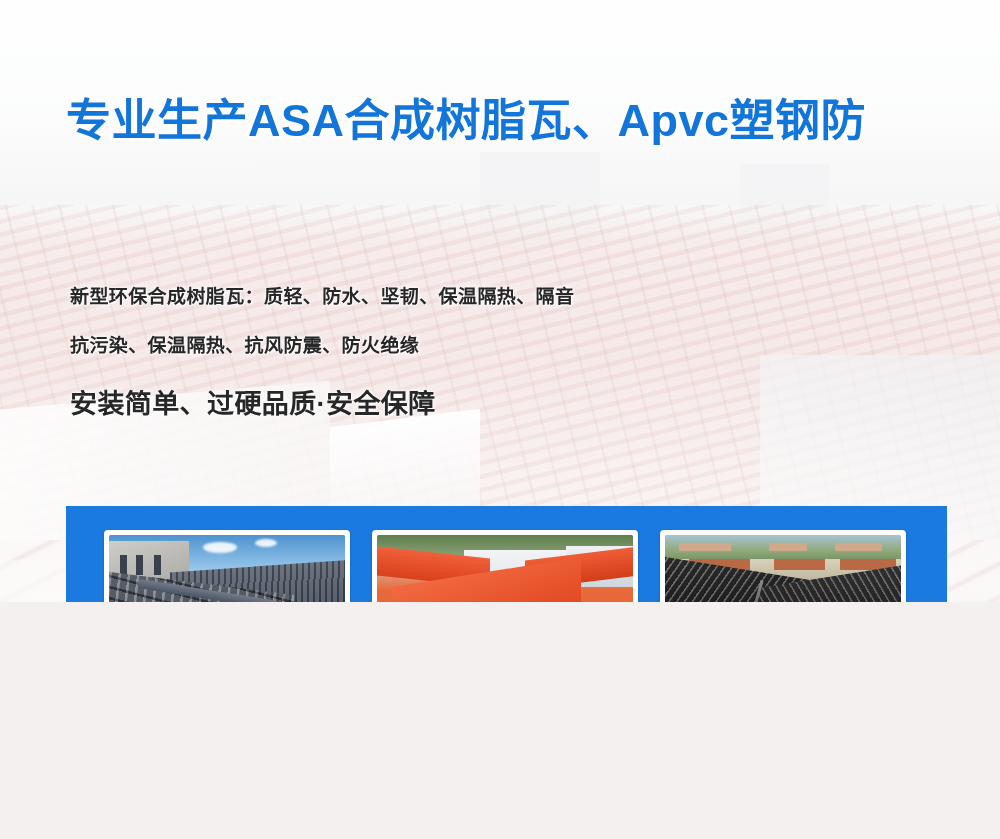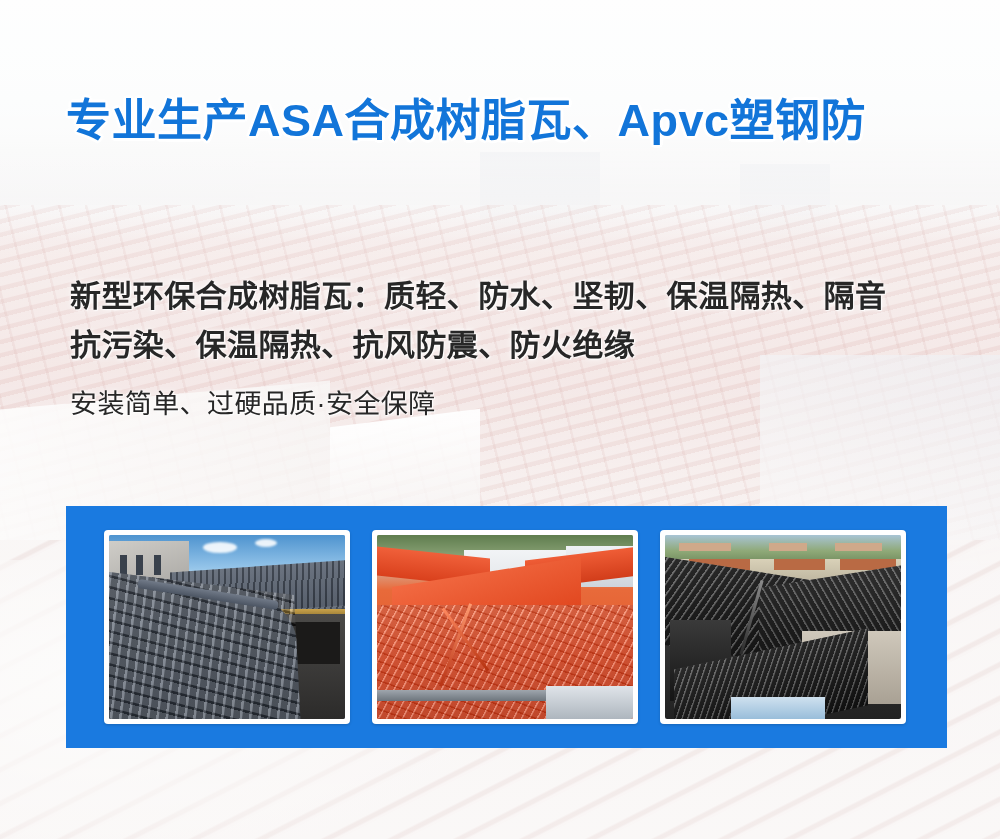--- a/index.html
+++ b/index.html
@@ -5,21 +5,21 @@
 <style>
   html,body{margin:0;padding:0;}
   body{
     width:1000px;height:839px;
     font-family:"Liberation Sans","DejaVu Sans",sans-serif;
     overflow:hidden;
     background:#f3f0ef;
   }
   .banner{
     position:relative;
-    width:1000px;height:839px;
+    width:1000px;height:602px;
     overflow:hidden;
     background:#f2efee;
   }
 
   
   .bg-photo{
     position:absolute;inset:0;
     overflow:hidden;
   }
   
@@ -133,26 +133,26 @@
       -3px 0 0 #fff, 3px 0 0 #fff, 0 -3px 0 #fff, 0 3px 0 #fff,
       0 0 9px rgba(255,255,255,.95);
   }
   .headline .ln{display:block;}
 
   .subhead{
     position:absolute;left:70px;top:272px;width:880px;
     color:#272727;
   }
   .subhead .s1,.subhead .s2{
-    display:block;font-size:31px;line-height:49px;font-weight:bold;
+    display:block;font-size:19px;line-height:49px;font-weight:bold;
     letter-spacing:.4px;white-space:nowrap;
     text-shadow:0 0 7px rgba(255,255,255,.95),0 0 3px rgba(255,255,255,1),1px 1px 0 rgba(255,255,255,.8);
   }
   .subhead .s3{
-    display:block;font-size:27px;line-height:49px;font-weight:normal;
+    display:block;font-size:27px;line-height:49px;font-weight:bold;
     margin-top:10px;letter-spacing:.4px;white-space:nowrap;
     text-shadow:0 0 7px rgba(255,255,255,.95),0 0 3px rgba(255,255,255,1),1px 1px 0 rgba(255,255,255,.8);
   }
 
   
   .gallery{
     position:absolute;left:66px;top:506px;
     width:881px;height:242px;
     background:#1a7ae0;
     display:flex;align-items:center;

